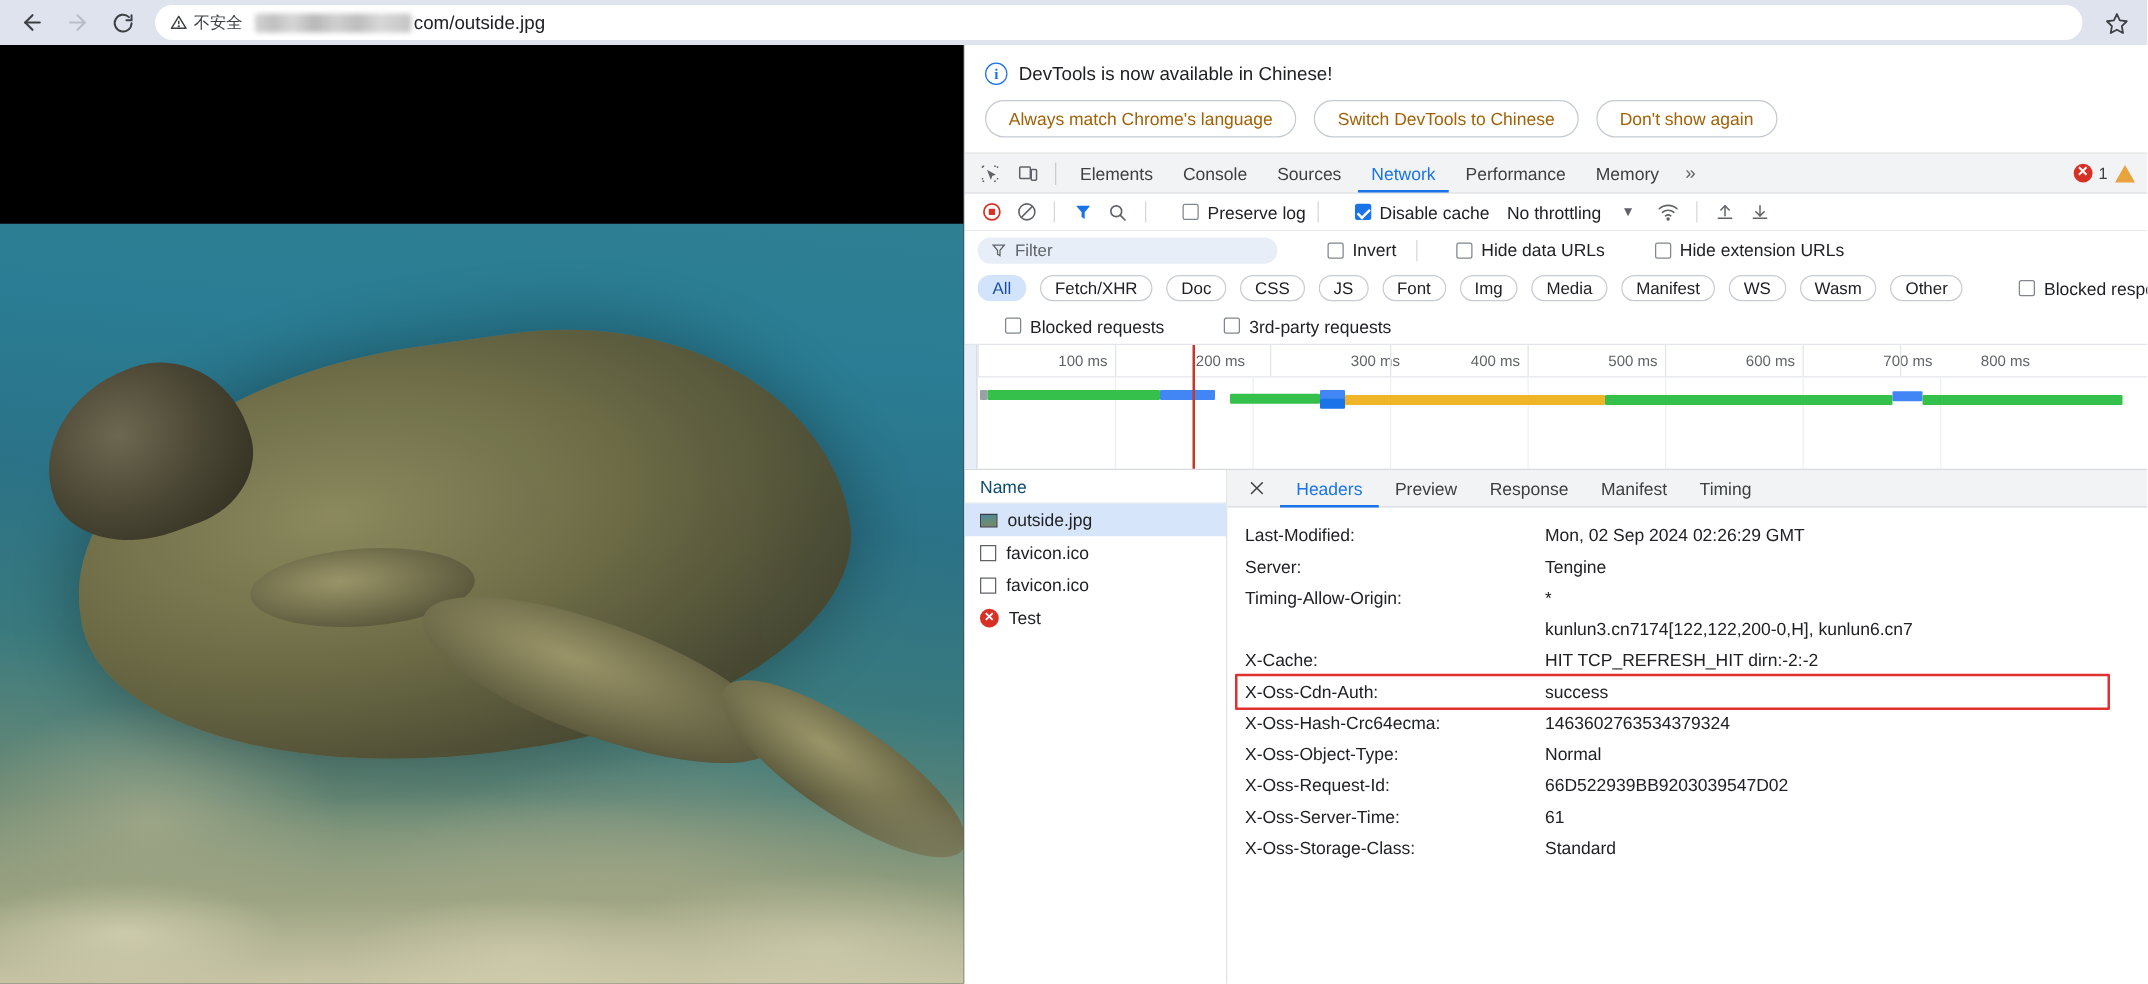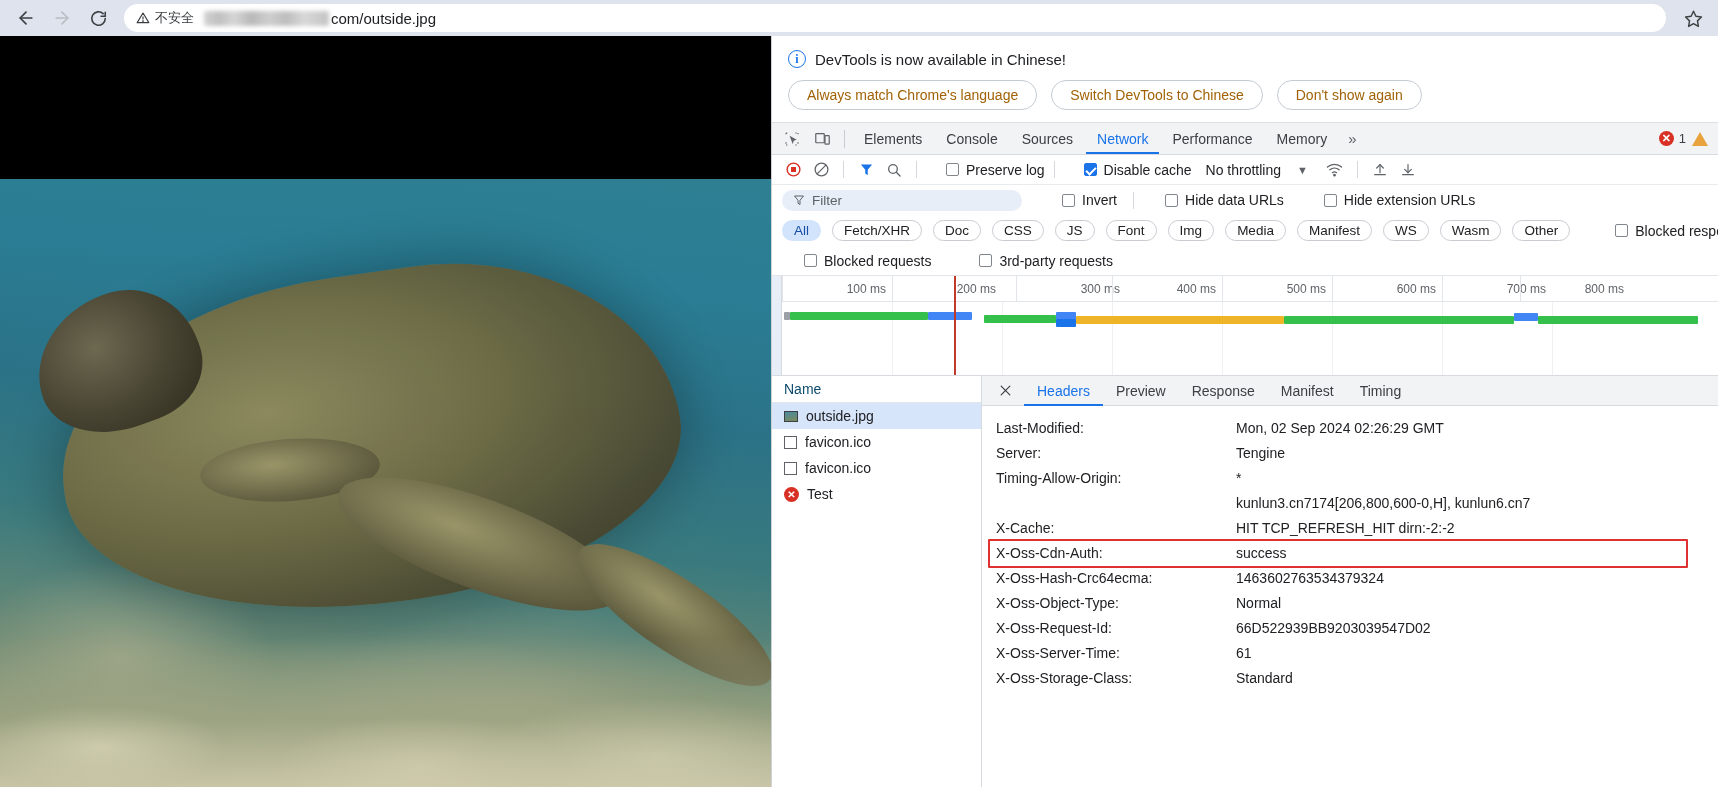--- a/index.html
+++ b/index.html
@@ -681,21 +681,21 @@
             <div class="hdr-val">Mon, 02 Sep 2024 02:26:29 GMT</div>
           </div>
           <div class="hdr-row">
             <div class="hdr-name">Server:</div>
             <div class="hdr-val">Tengine</div>
           </div>
           <div class="hdr-row">
             <div class="hdr-name">Timing-Allow-Origin:</div>
             <div class="hdr-val">*</div>
           </div>
-          <div class="hdr-row hdr-cont">kunlun3.cn7174[206,800,600-0,H], kunlun6.cn7</div>
+          <div class="hdr-row hdr-cont">kunlun3.cn7174[122,122,200-0,H], kunlun6.cn7</div>
 
           <div class="hdr-row">
             <div class="hdr-name">X-Cache:</div>
             <div class="hdr-val">HIT TCP_REFRESH_HIT dirn:-2:-2</div>
           </div>
 
           <div class="hdr-row">
             <div class="hdr-name">X-Oss-Cdn-Auth:</div>
             <div class="hdr-val">success</div>
           </div>

